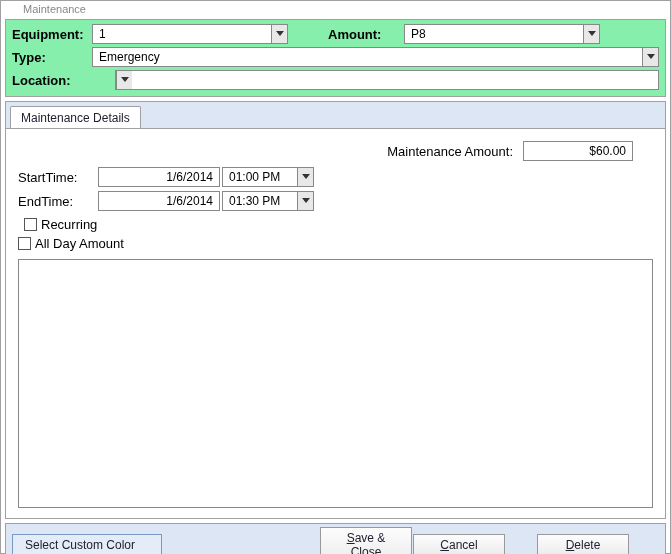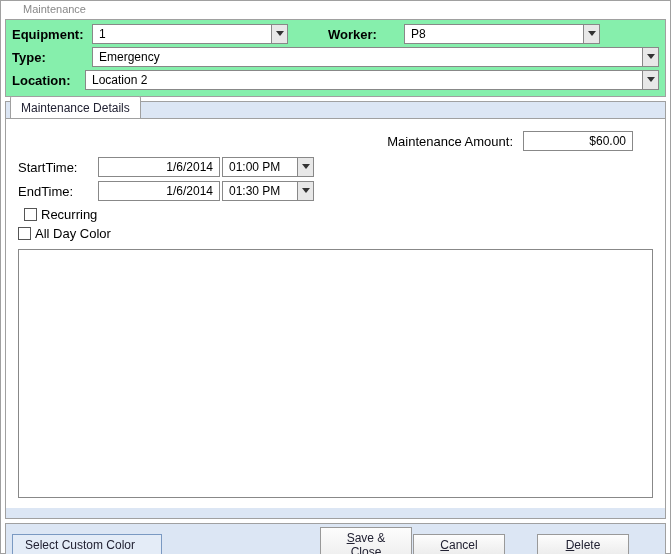--- a/index.html
+++ b/index.html
@@ -37,21 +37,21 @@
 }
 .header-row:last-child { margin-bottom: 0; }
 .hlabel {
   font-weight: bold;
   font-size: 13px;
   color: #000;
 }
 .hlabel.eq { width: 80px; }
 .hlabel.wk { width: 70px; margin-left: 40px; }
 .hlabel.tp { width: 80px; }
-.hlabel.lc { width: 73px; }
+.hlabel.lc { width: 103px; }
 .combo {
   display: flex;
   align-items: stretch;
   height: 20px;
   background: #fff;
   border: 1px solid #888;
   position: relative;
 }
 .combo.eq-combo { width: 196px; }
 .combo.wk-combo { width: 196px; margin-left: 6px; }
@@ -75,21 +75,21 @@
   border: 1px solid #a0a0a0;
   margin: 4px 4px 0 4px;
   padding: 0;
   height: 418px;
   background: #dce6f4;
   position: relative;
 }
 .tab-strip {
   display: flex;
   align-items: flex-end;
-  height: 16px;
+  height: 26px;
   padding-left: 4px;
   background: #dce6f4;
 }
 .tab {
   background: #fff;
   border: 1px solid #a0a0a0;
   border-bottom: none;
   padding: 4px 10px;
   font-size: 12px;
   color: #223;
@@ -228,21 +228,21 @@
     <div class="header-row">
       <div class="hlabel eq">Equipment:</div>
       <div class="combo eq-combo">
         <div class="combo-text">1</div>
         <div class="combo-btn">
           <svg viewBox="0 0 8 6">
               <path d="M0 0 L8 0 L4 5 Z" fill="#333"></path>
             </svg>
         </div>
       </div>
-      <div class="hlabel wk">Worker:</div>
+      <div class="hlabel wk">Amount:</div>
       <div class="combo wk-combo">
         <div class="combo-text">P8</div>
         <div class="combo-btn">
           <svg viewBox="0 0 8 6">
               <path d="M0 0 L8 0 L4 5 Z" fill="#333"></path>
             </svg>
         </div>
       </div>
     </div>
     <div class="header-row">
@@ -252,21 +252,20 @@
         <div class="combo-btn">
           <svg viewBox="0 0 8 6">
               <path d="M0 0 L8 0 L4 5 Z" fill="#333"></path>
             </svg>
         </div>
       </div>
     </div>
     <div class="header-row">
       <div class="hlabel lc">Location:</div>
       <div class="combo full">
-        <div class="combo-text">Location 2</div>
         <div class="combo-btn">
           <svg viewBox="0 0 8 6">
               <path d="M0 0 L8 0 L4 5 Z" fill="#333"></path>
             </svg>
         </div>
       </div>
     </div>
   </div>
 
   <div class="body-panel">
@@ -307,21 +306,21 @@
           </div>
         </div>
         <div class="recurring-wrap">
           <div class="chk"></div>
           <div class="chk-label">Recurring</div>
         </div>
       </div>
 
       <div class="allday-row">
         <div class="chk"></div>
-        <div class="chk-label">All Day Color</div>
+        <div class="chk-label">All Day Amount</div>
       </div>
 
       <div class="notes-area"></div>
     </div>
   </div>
 
   <div class="footer-panel">
     <div class="btn btn-color">Select Custom Color</div>
     <div class="footer-spacer"></div>
     <div class="btn btn-save"><span class="mnemonic">S</span><span>ave &amp; Close</span></div>

